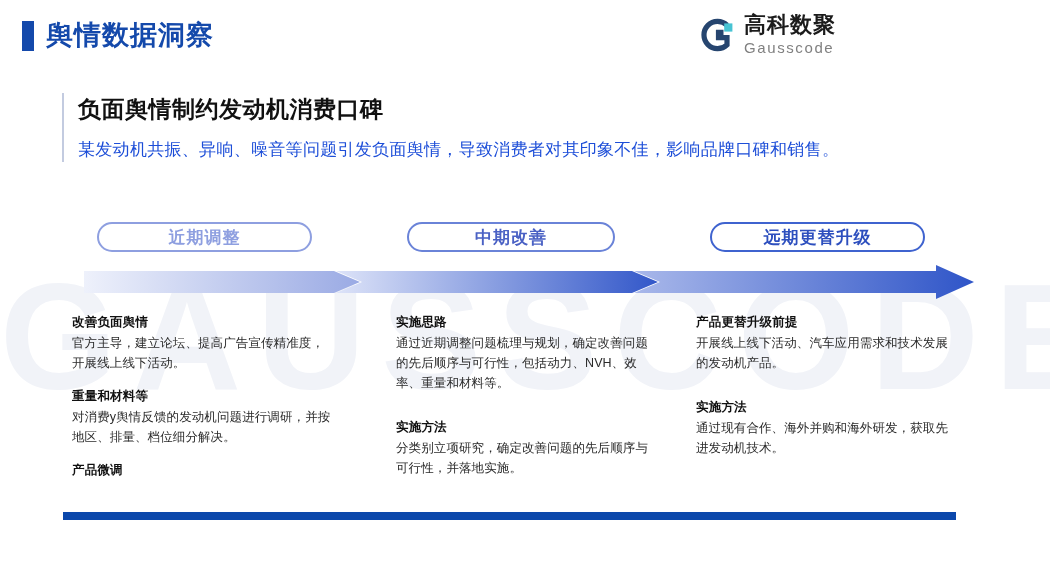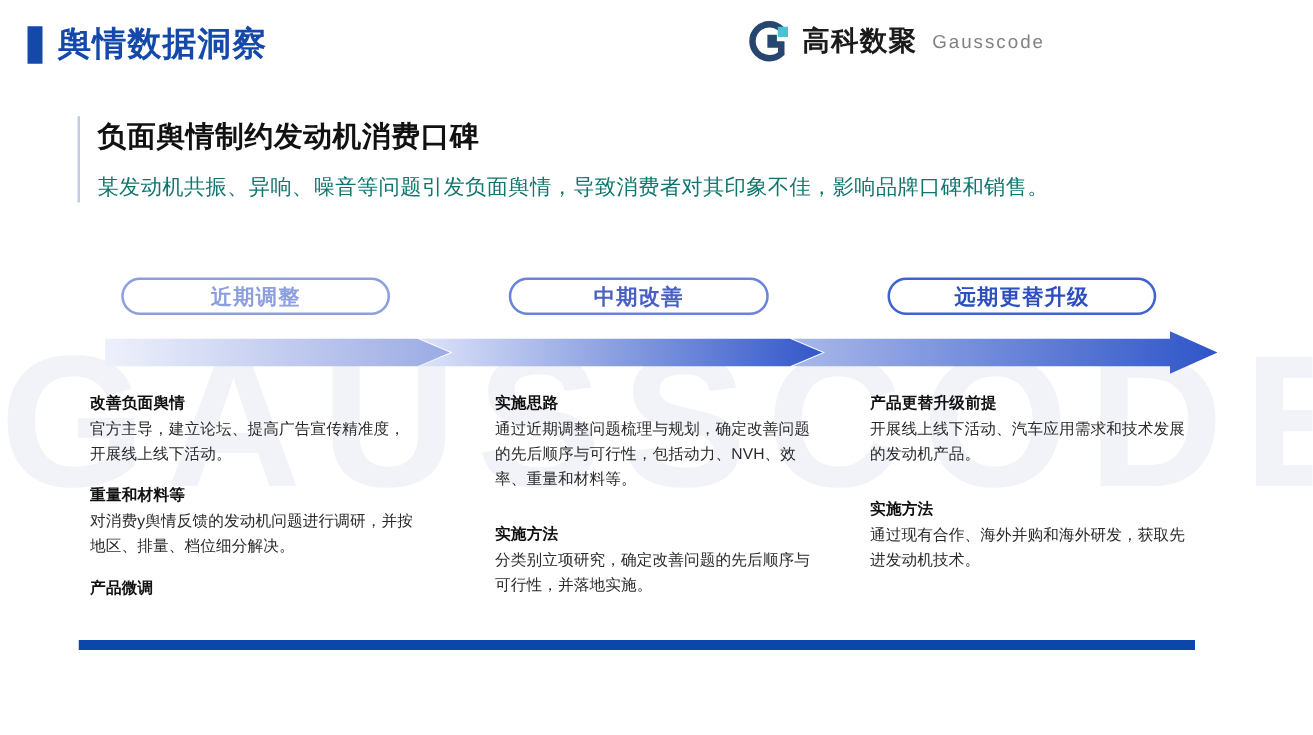--- a/index.html
+++ b/index.html
@@ -77,24 +77,23 @@
     gap: 9px;
   }
   .logo-mark {
     position: relative;
     width: 38px;
     height: 38px;
     flex: none;
   }
   .logo-text {
     display: flex;
-    flex-direction: row;
+    flex-direction: column;
     justify-content: center;
     line-height: 1;
-    gap: 12px;
   }
   .logo-cn {
     font-size: 22px;
     font-weight: 700;
     color: #1b1b1b;
     letter-spacing: 1px;
   }
   .logo-en {
     font-size: 15px;
     font-weight: 400;
@@ -116,21 +115,21 @@
     font-size: 23px;
     font-weight: 700;
     color: #111111;
     letter-spacing: 0.5px;
     line-height: 32px;
     margin: 0 0 13px 0;
   }
   .subline {
     font-size: 17px;
     font-weight: 400;
-    color: #0f766e;
+    color: #1d4ed8;
     letter-spacing: 0.3px;
     line-height: 24px;
     margin: 0;
   }
 
   
   .pill {
     position: absolute;
     height: 30px;
     border-radius: 16px;

